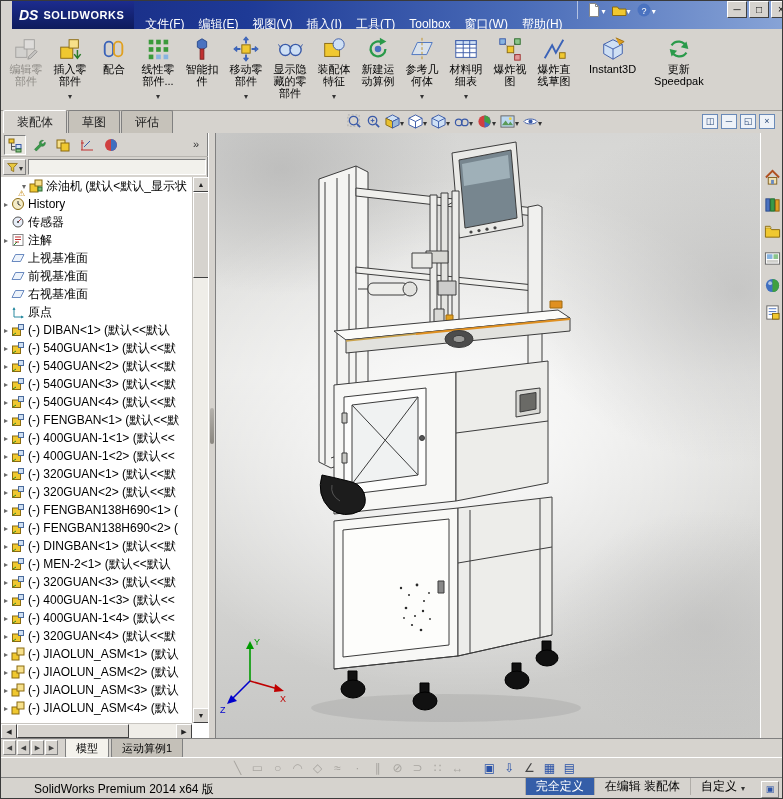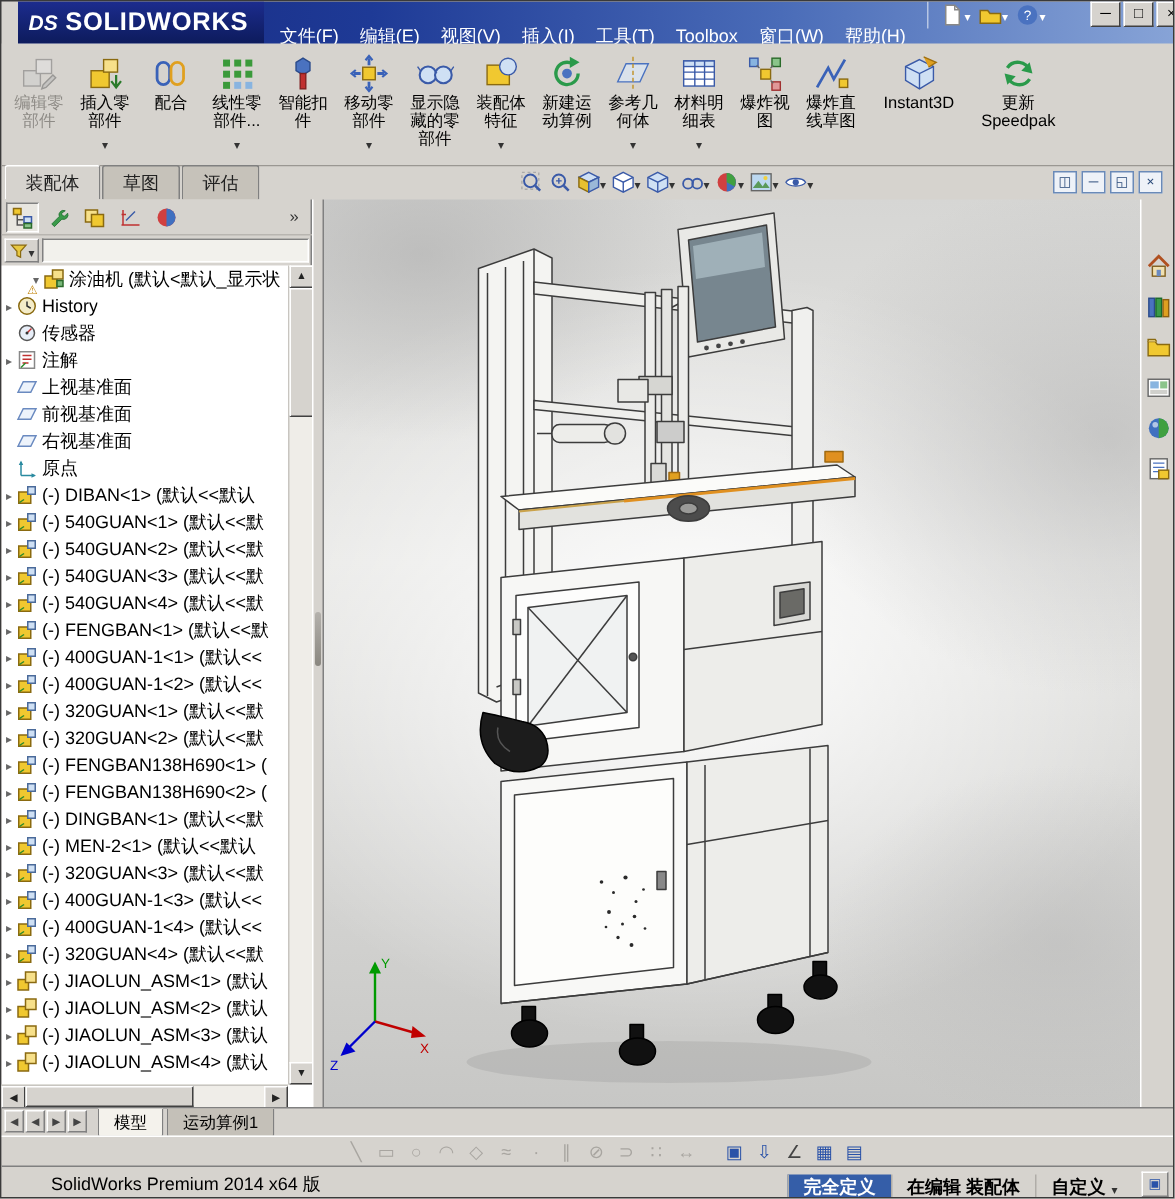--- a/index.html
+++ b/index.html
@@ -5,21 +5,21 @@
 *{margin:0;padding:0;box-sizing:border-box;}
 html,body{background:#9a9a9a;}
 body{font-family:"Liberation Sans","DejaVu Sans",sans-serif;font-size:12px;}
 .app{position:relative;width:783px;height:799px;background:#d6d3ce;overflow:hidden;border:1px solid #3a3a3a;}
 
 
 .titlebar{position:absolute;left:11px;top:0;width:783px;height:46px;display:flex;align-items:flex-start;
  background:linear-gradient(90deg,#17277e 0%,#1e3a96 30%,#4a6cb8 65%,#8aa6d8 100%);color:#fff;}
 .logo{height:28px;display:flex;align-items:center;padding:0 10px 0 7px;background:linear-gradient(180deg,#1c2c8e,#0d1b5c);}
 .logo-mark{font-weight:bold;font-style:italic;margin-right:5px;font-size:14px;}
-.logo-text{font-weight:bold;letter-spacing:.5px;font-size:17px;}
+.logo-text{font-weight:bold;letter-spacing:.5px;font-size:11px;}
 .menus{display:flex;height:100%;align-items:center;margin-left:4px;}
 .menu-item{padding:0 7px;line-height:28px;cursor:default;}
 .qa-sep{width:1px;height:18px;background:rgba(255,255,255,.55);margin:0 7px;}
 .qa{display:flex;align-items:center;gap:3px;}
 .qa-btn{display:inline-flex;align-items:center;padding:1px;}
 .caret::after{content:"▾";font-size:8px;color:#333;}
 .qa .caret::after{color:#fff;}
 .winctl{margin-left:auto;display:flex;gap:2px;padding-right:4px;}
 .winbtn{width:20px;height:17px;background:#d6d3ce;border:1px solid;border-color:#fff #404040 #404040 #fff;
  color:#000;font-size:10px;line-height:15px;text-align:center;}
@@ -126,21 +126,21 @@
 .bt-ic{width:17px;height:17px;display:inline-flex;align-items:center;justify-content:center;font-size:12px;}
 .bt-ic.disabled{color:#a8a5a0;}
 .bt-ic.blue{color:#2a52a8;}
 .bt-ic.dark{color:#444;}
 .bt-ic.sep{width:9px;}
 
 
 .statusbar{position:absolute;left:0;top:776px;width:783px;height:23px;background:#d6d3ce;border-top:1px solid #808080;
  display:flex;align-items:center;padding:0 5px;}
 .status-left{flex:none;color:#000;margin-left:28px;}
-.status-cells{margin-left:auto;display:flex;align-items:flex-end;height:100%;font-weight:bold;}
+.status-cells{margin-left:auto;display:flex;align-items:flex-start;height:100%;}
 .scell{padding:0 10px;display:flex;align-items:center;height:17px;border-left:1px solid #b0ada8;}
 .scell.highlight{background:#355ea8;color:#fff;}
 .scell .caret{margin-left:4px;}
 .sicon{width:18px;height:17px;border:1px solid;border-color:#fff #808080 #808080 #fff;display:flex;align-items:center;
  justify-content:center;font-size:9px;color:#2a52a8;margin-left:6px;}
 </style>
 </head>
 <body>
 
 <svg style="position:absolute;width:0;height:0" aria-hidden="true">

